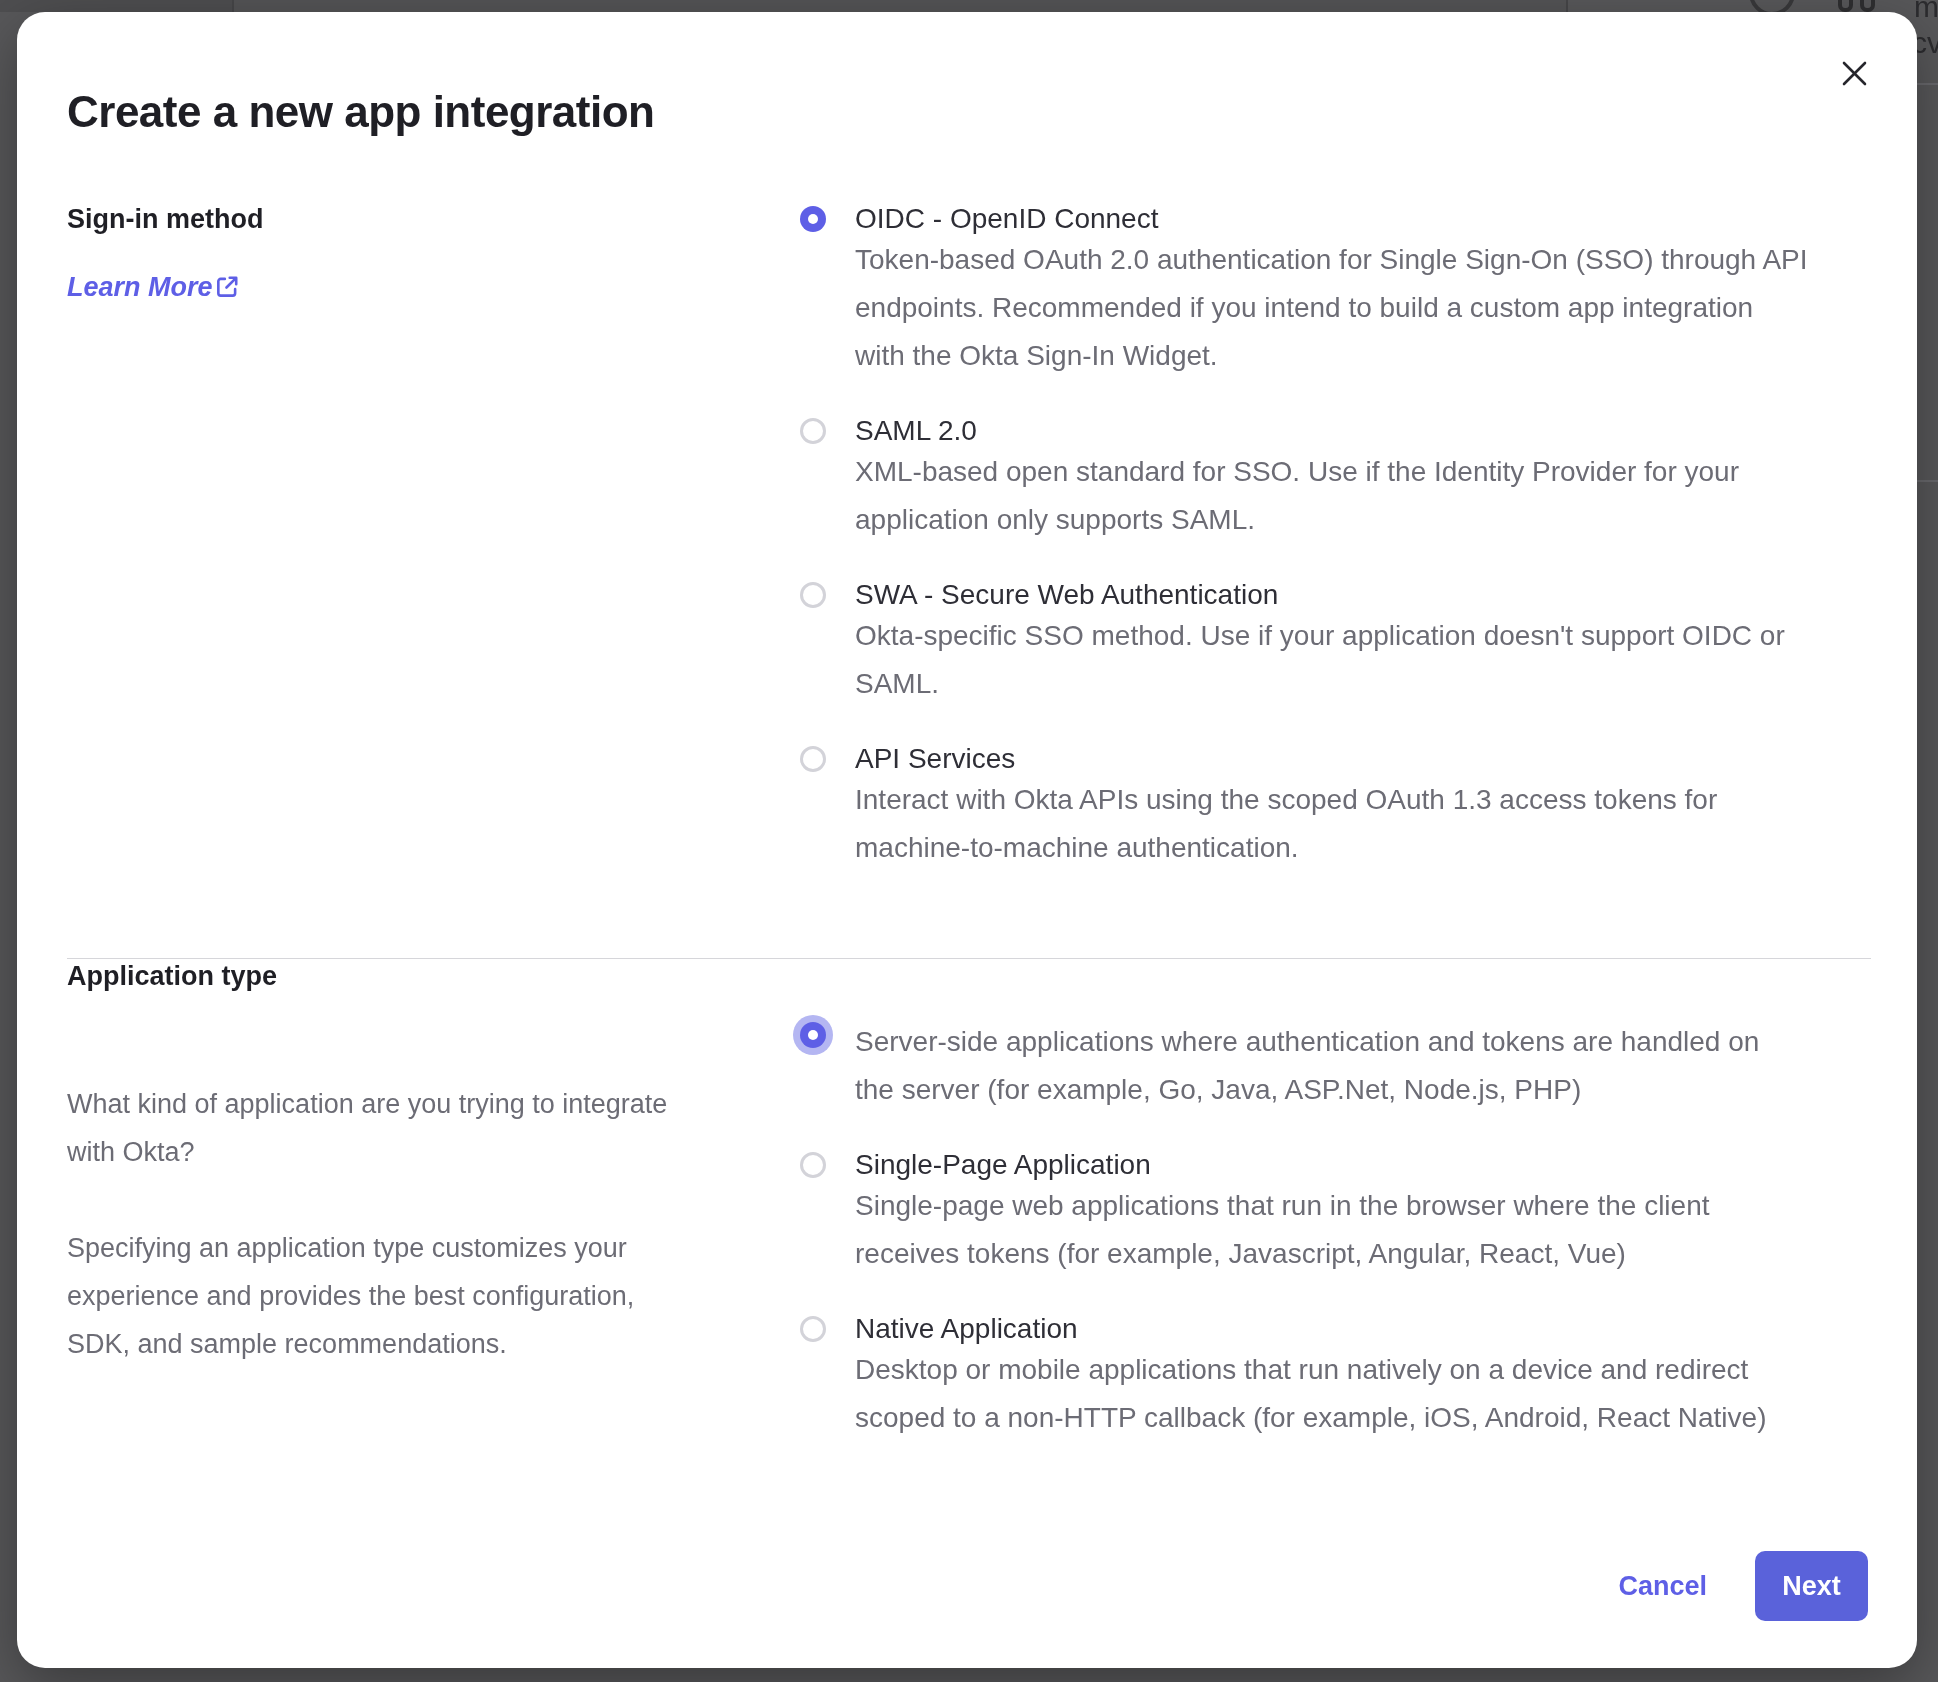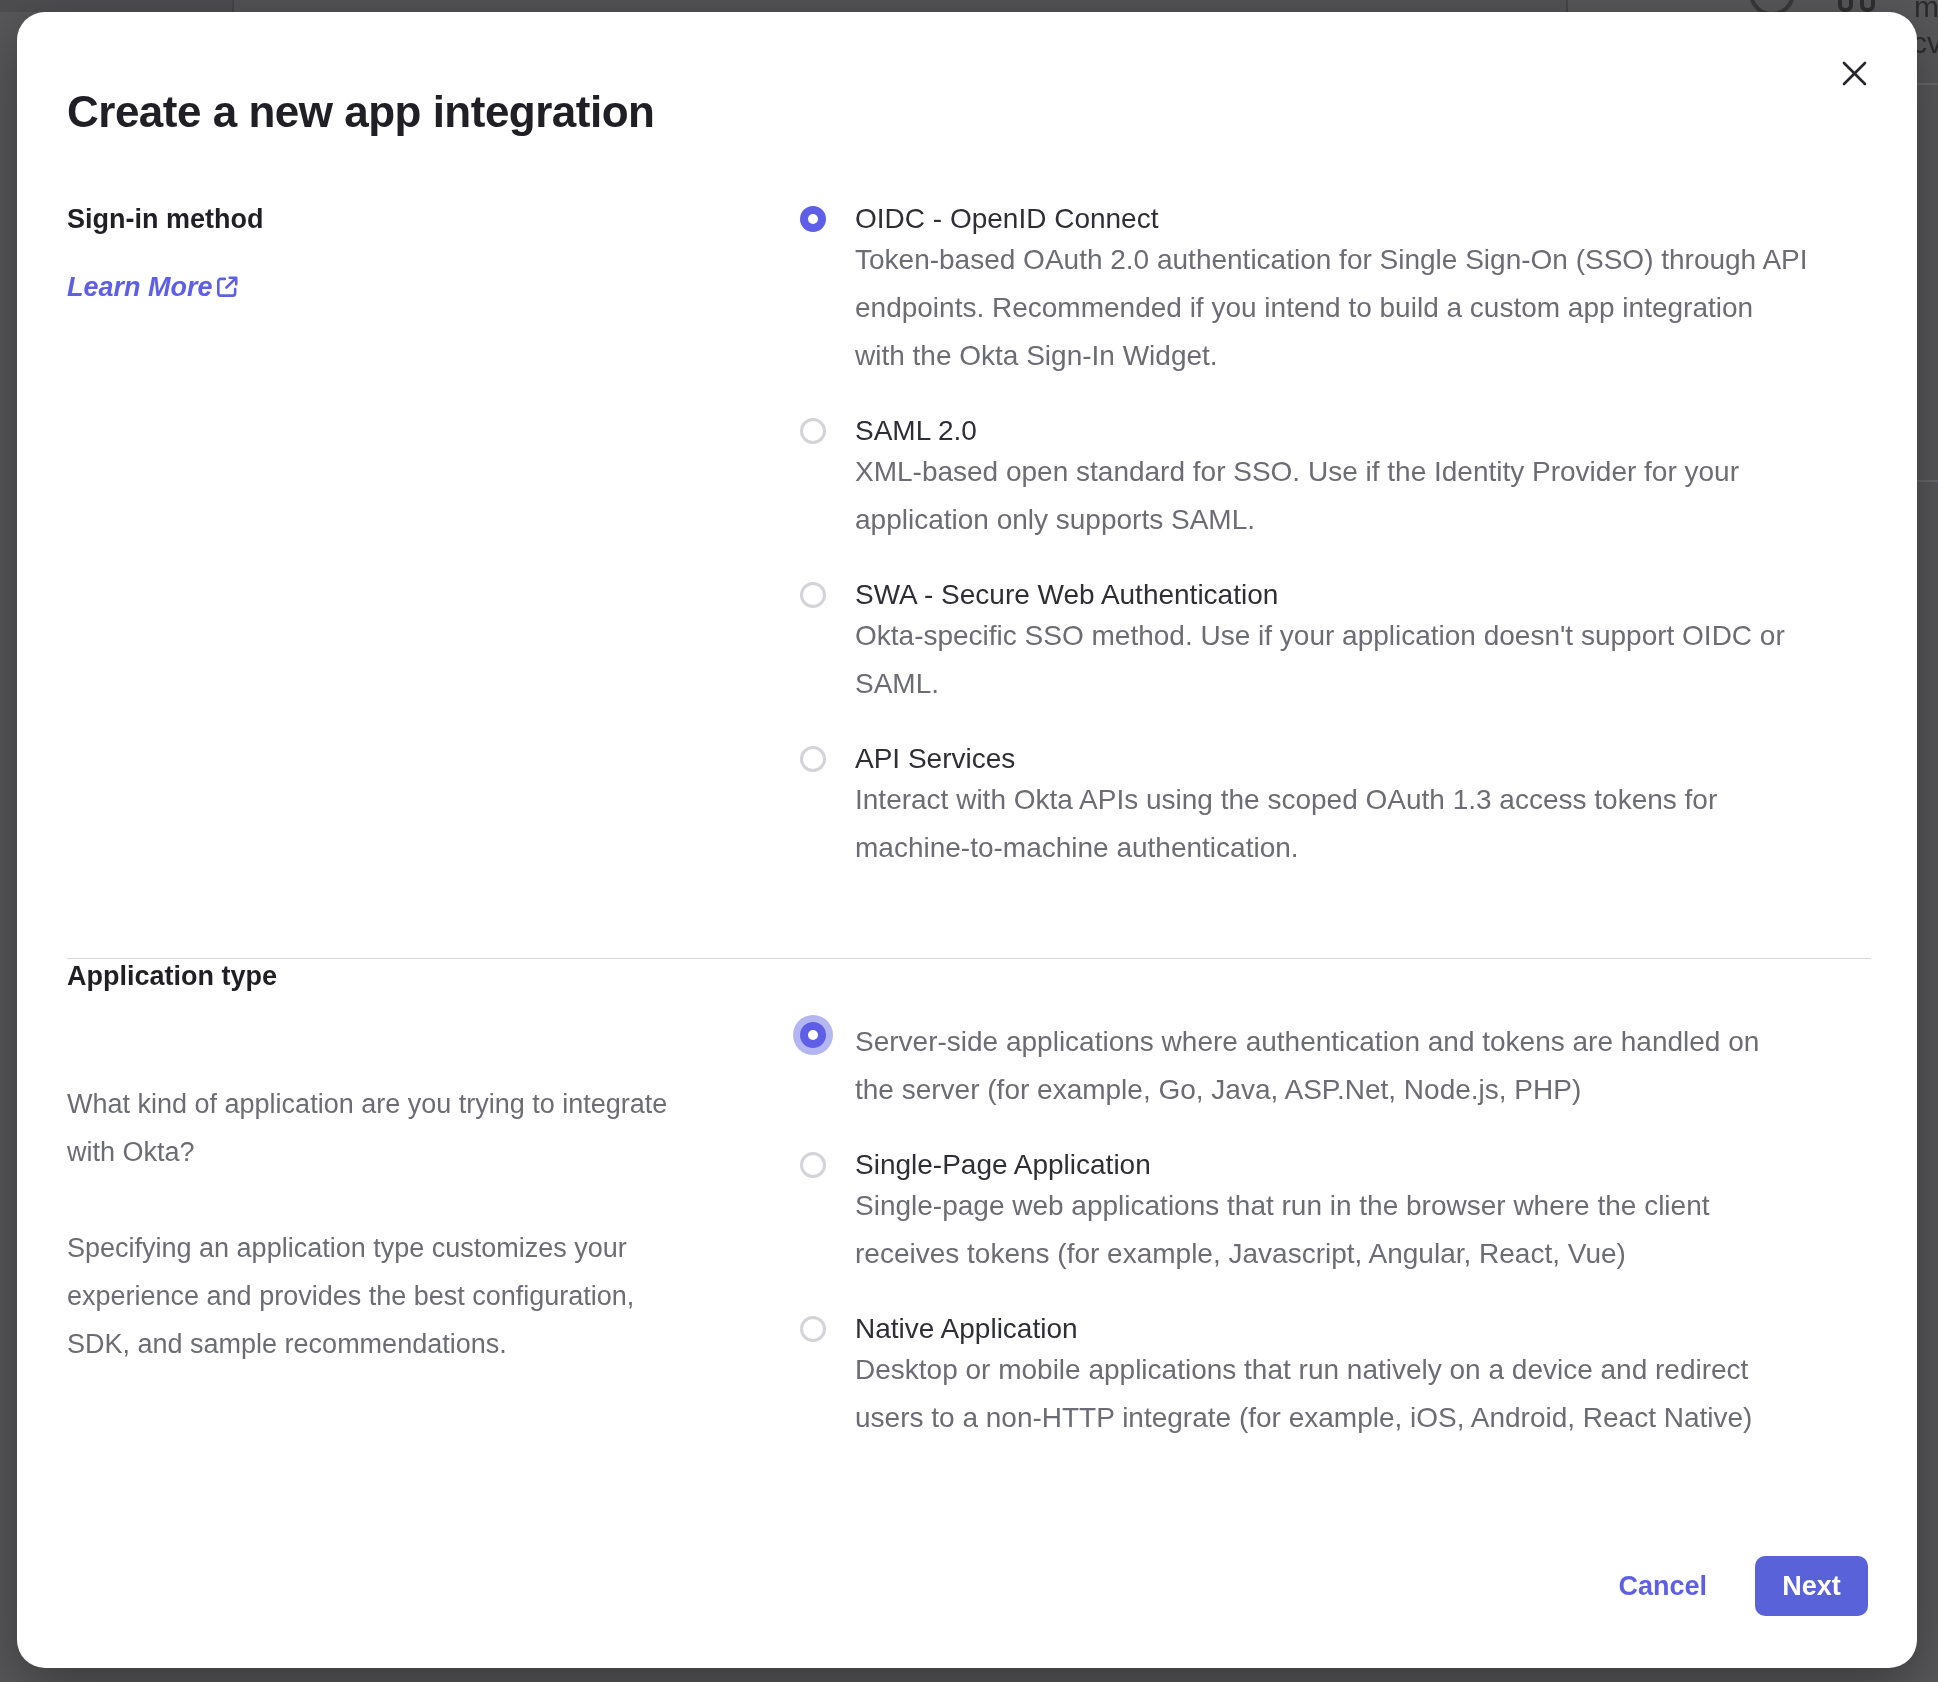--- a/index.html
+++ b/index.html
@@ -69,21 +69,21 @@
   .rdesc span{display:block;}
   .divider{position:absolute;left:50px;top:946px;width:1804px;height:1px;background:#d6d6da;}
   .footer{
     position:absolute;top:1539px;right:49px;height:70px;
     display:flex;align-items:center;gap:48px;
   }
   .cancel{
     font-size:27px;font-weight:700;color:var(--accent,#5e5fe6);text-decoration:none;cursor:pointer;
   }
   .next{
-    width:113px;height:60px;border:none;border-radius:10px;cursor:pointer;
+    width:113px;height:70px;border:none;border-radius:10px;cursor:pointer;
     background:var(--button,#5a62da);color:#ffffff;font-size:27px;font-weight:700;
     font-family:"Liberation Sans", sans-serif;
   }
 </style>
 </head>
 <body style="background: rgb(88, 88, 90);">
 
 <div>
   <div class="band-seg seg1"></div>
   <div class="band-seg seg2"></div>
@@ -208,21 +208,21 @@
         </div>
       </div>
     </div>
 
     <div class="radio-item">
       <span class="radio"></span>
       <div class="rtext">
         <div class="rlabel">Native Application</div>
         <div class="rdesc">
           <span>Desktop or mobile applications that run natively on a device and redirect</span>
-          <span>users to a non-HTTP integrate (for example, iOS, Android, React Native)</span>
+          <span>scoped to a non-HTTP callback (for example, iOS, Android, React Native)</span>
         </div>
       </div>
     </div>
 
   </div>
 
   <div class="footer">
     <a class="cancel">Cancel</a>
     <button class="next">Next</button>
   </div>

